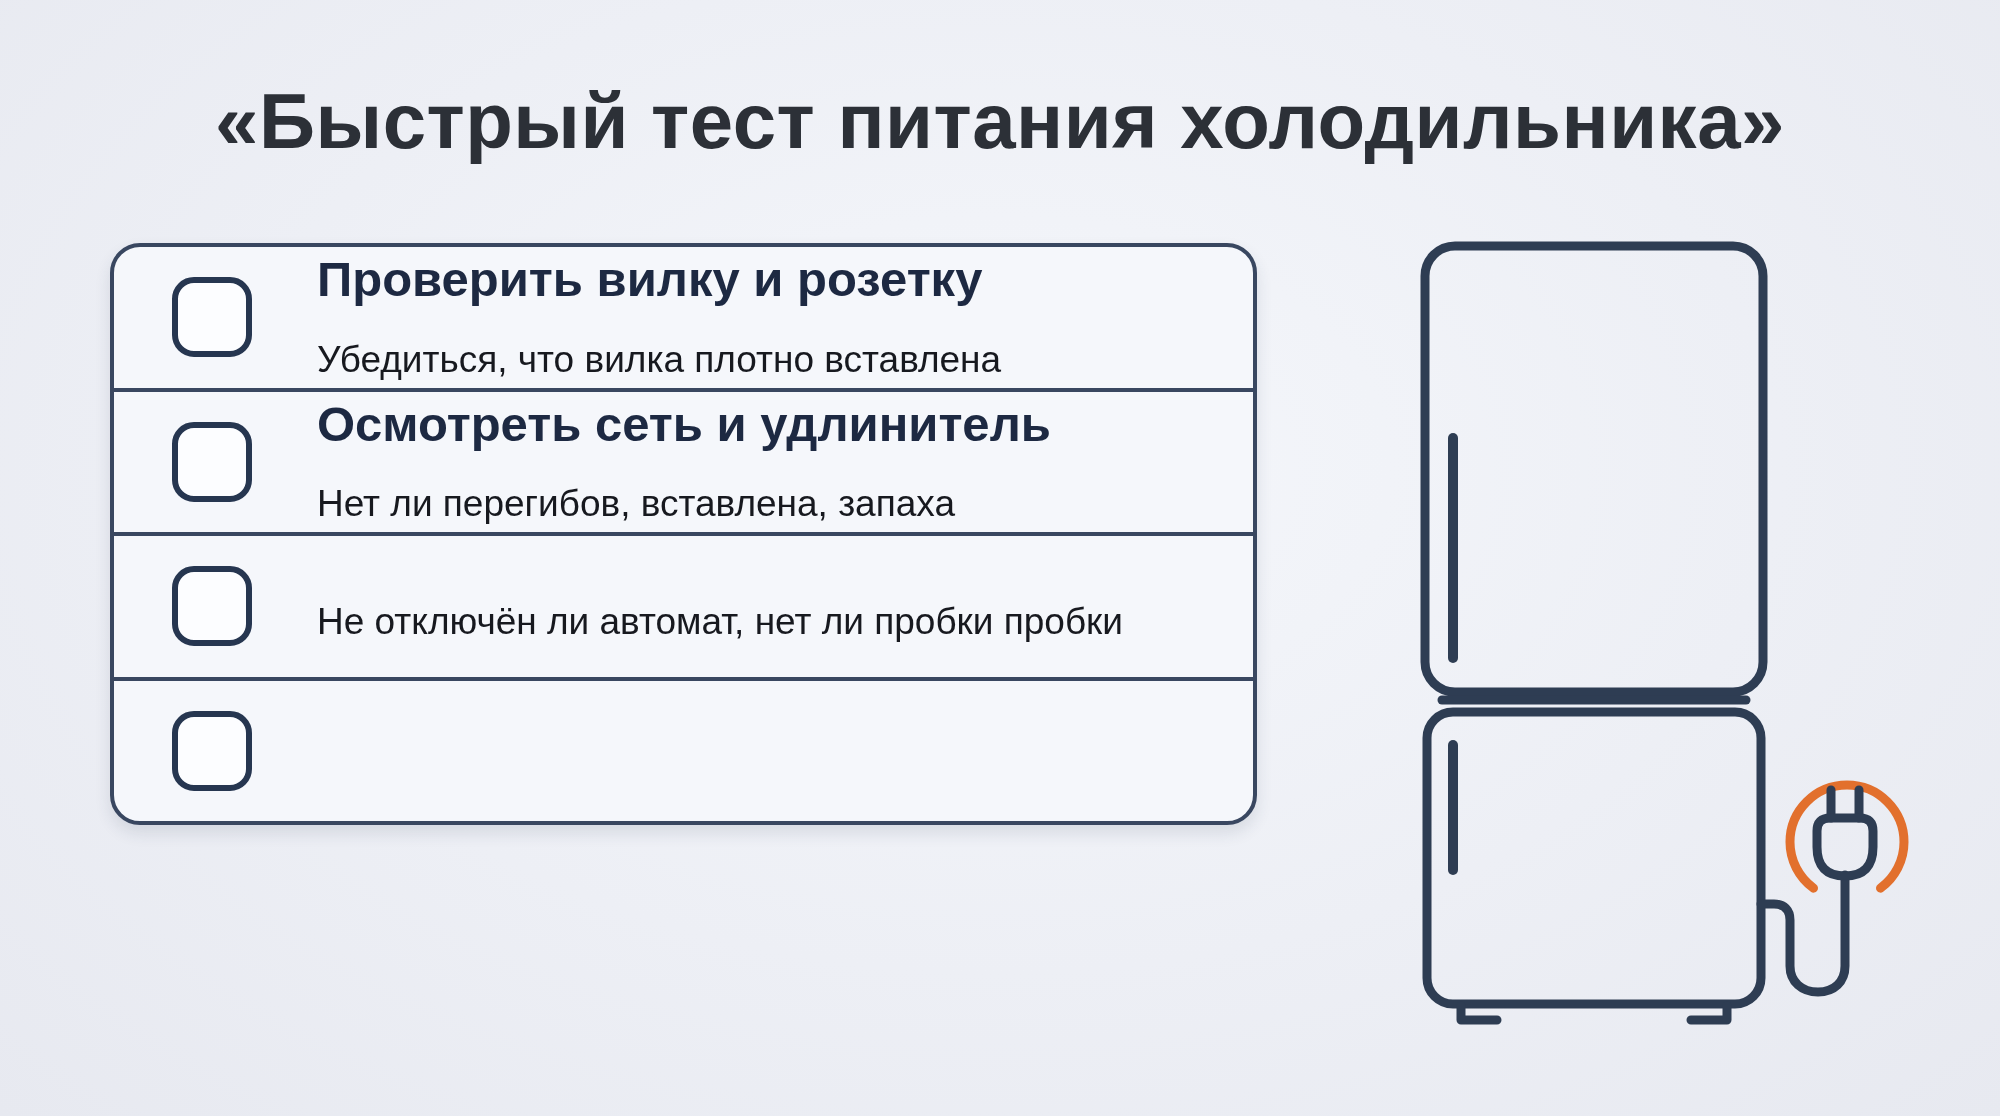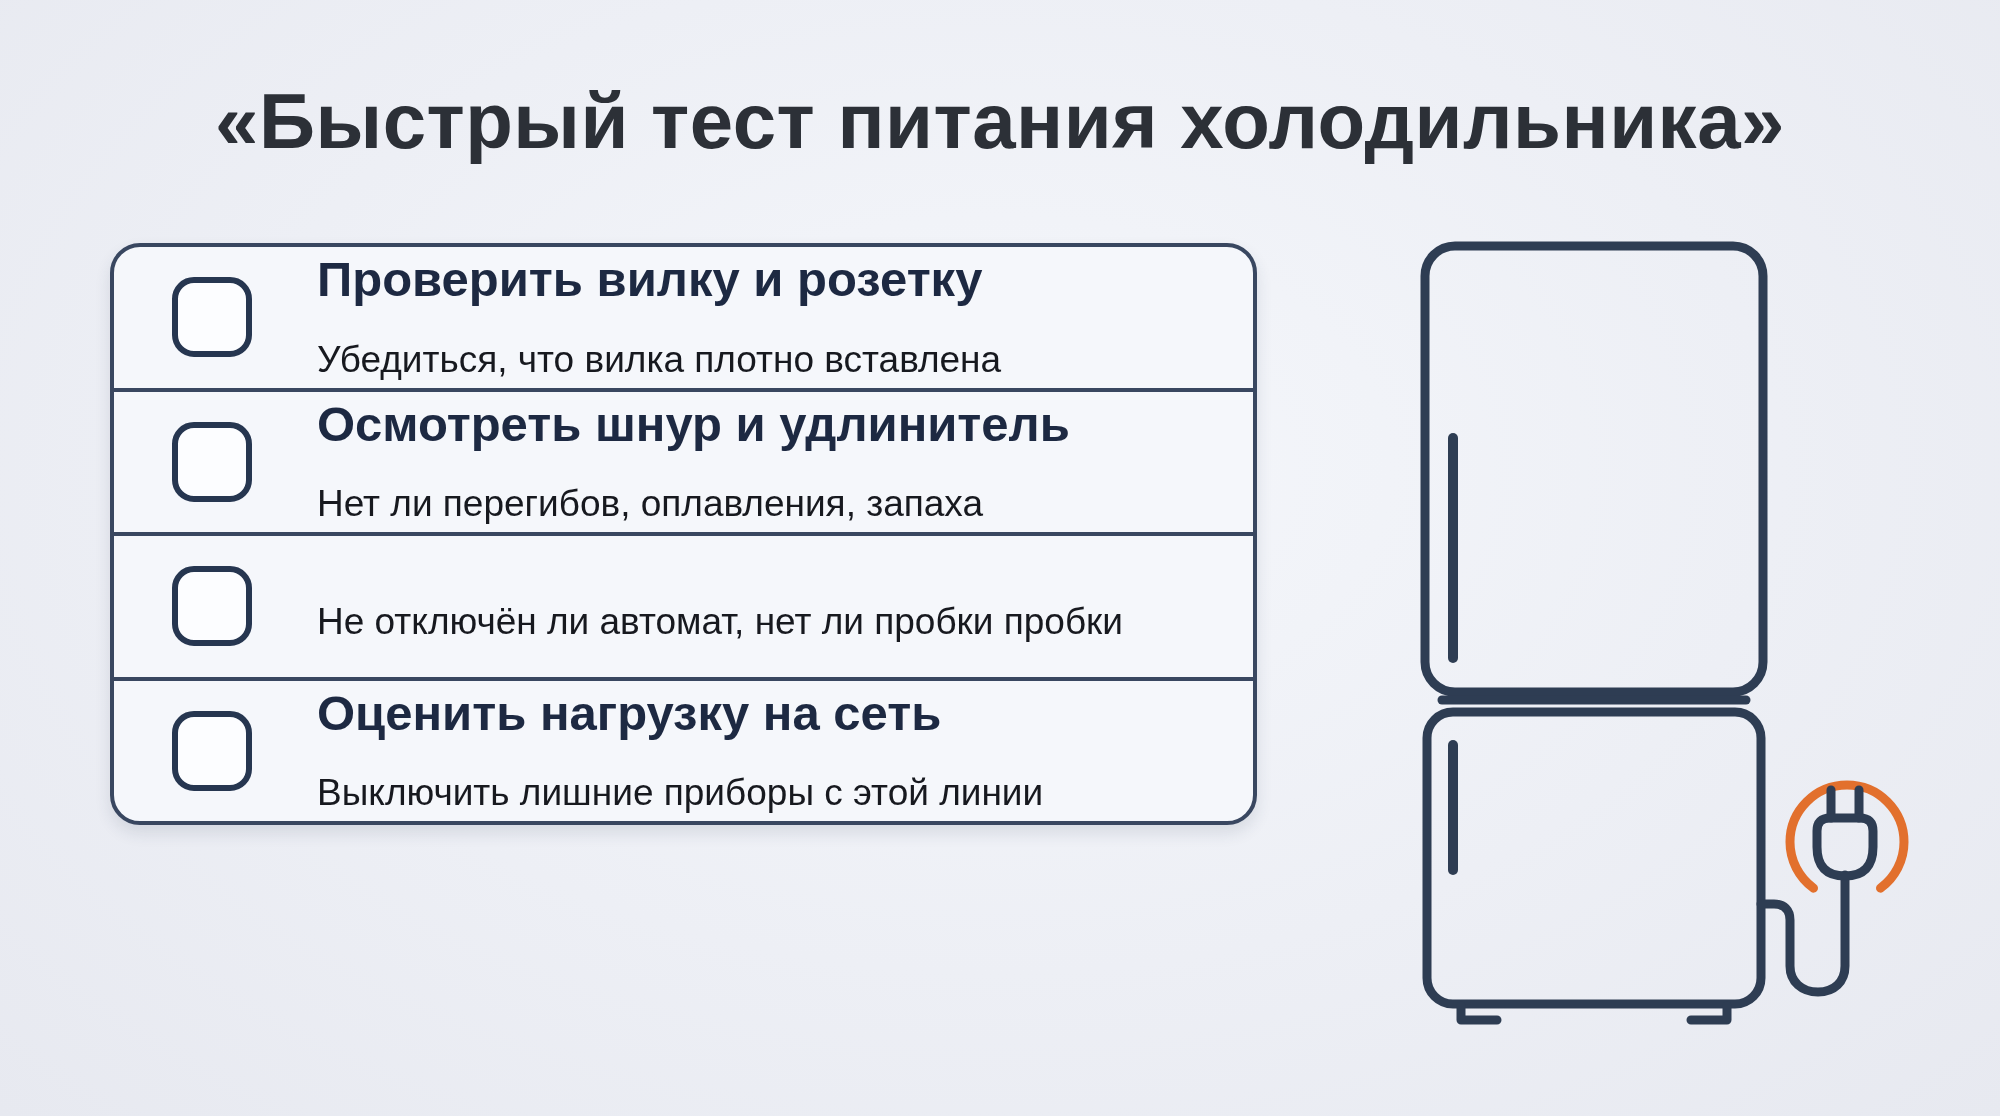--- a/index.html
+++ b/index.html
@@ -110,41 +110,35 @@
         <div class="task-title">Проверить вилку и розетку</div>
       </div>
       <div class="task-subtitle">Убедиться, что вилка плотно вставлена</div>
     </div>
   </div>
 
   <div class="row">
     <div class="checkbox"></div>
     <div class="task-text">
       <div class="task-title-line">
-        <div class="task-title">Осмотреть шнур и удлинитель</div>
+        <div class="task-title">Осмотреть сеть и удлинитель</div>
       </div>
-      <div class="task-subtitle">Нет ли перегибов, оплавления, запаха</div>
+      <div class="task-subtitle">Нет ли перегибов, вставлена, запаха</div>
     </div>
   </div>
 
   <div class="row">
     <div class="checkbox"></div>
     <div class="task-text">
       <div class="task-subtitle">Не отключён ли автомат, нет ли пробки пробки</div>
     </div>
   </div>
 
   <div class="row">
     <div class="checkbox"></div>
-    <div class="task-text">
-      <div class="task-title-line">
-        <div class="task-title">Оценить нагрузку на сеть</div>
-      </div>
-      <div class="task-subtitle">Выключить лишние приборы с этой линии</div>
-    </div>
   </div>
 
 </div>
 
 <div class="fridge-wrap">
   <svg width="560" height="820" viewBox="0 0 560 820" fill="none">
 
     <g stroke="#2E3D53" stroke-width="9" stroke-linecap="round" stroke-linejoin="round" fill="none">
 
       <rect x="25" y="16" width="338" height="446" rx="30"></rect>

